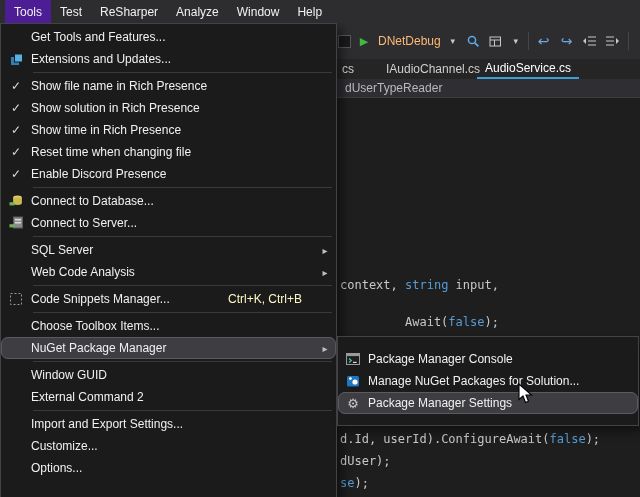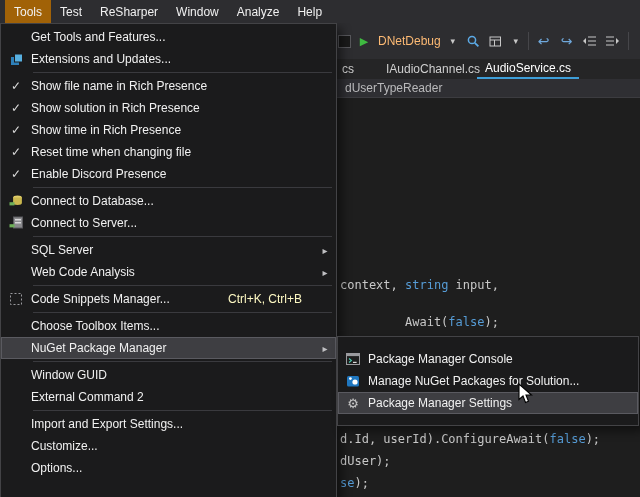--- a/index.html
+++ b/index.html
@@ -7,21 +7,21 @@
   .screen {
     position:relative; width:640px; height:497px; overflow:hidden;
     background:#1e1e1e; font-family:"Liberation Sans",sans-serif;
     font-size:12px; color:#f1f1f1; cursor:default;
   }
 
   
   .menubar { position:absolute; top:0; left:0; width:640px; height:23px;
     background:#2d2d30; display:flex; align-items:stretch; padding-left:5px; z-index:30; }
   .mitem { display:flex; align-items:center; padding:0 9px; color:#f1f1f1; }
-  .mitem.open { background:#a16207;text-align:center; }
+  .mitem.open { background:#4c1d95;text-align:center; }
 
   
   .toolbar { position:absolute; top:23px; left:0; width:640px; height:36px;
     background:#2d2d30; z-index:1; }
   .tb-inner { position:absolute; left:338px; top:0; height:36px;
     display:flex; align-items:center; gap:7px; }
   .tbico { display:inline-flex; align-items:center; justify-content:center;
     width:16px; height:16px; color:#c8c8c8; font-size:12px; }
   .tbico.play { color:#3fba41; font-size:11px; width:12px; }
   .tb-label { color:#fdba74; margin-left:1px; }
@@ -48,21 +48,21 @@
 
   
   .dropdown { position:absolute; top:23px; left:0; width:337px; height:476px;
     background:#1b1b1c; border:1px solid #434346; box-shadow:5px 5px 9px rgba(0,0,0,.45);
     padding-top:2px; z-index:20; }
   .mi { display:flex; align-items:center; height:22px; padding-right:2px; }
   .mi .ic { width:30px; flex:none; display:flex; align-items:center; justify-content:center; }
   .mi .lbl { flex:1; white-space:nowrap; color:#f1f1f1; }
   .mi .sc { margin-right:32px; white-space:nowrap; color:#fef9c3; }
   .mi .arr { width:18px; flex:none; text-align:center; color:#c0c0c3; font-size:10px; }
-  .mi.hl { background:#3e3e42; outline:1px solid #5a5a60; outline-offset:-1px; }
+  .mi.hl { background:#3e3e42; outline:1px solid #5a5a60; outline-offset:-1px;border-radius:7px; }
   .msep { height:1px; background:#3a3a3e; margin:2px 4px 2px 32px; }
   .chk { color:#d8d8d8; font-size:12px; }
   .gear { color:#c5c5c5; font-size:13px; }
 
   
   .submenu { position:absolute; top:336px; left:337px; width:302px;
     background:#1b1b1c; border:1px solid #434346; box-shadow:5px 5px 9px rgba(0,0,0,.45);
     padding:11px 0; z-index:25; }
 
   .cursor { position:absolute; left:518px; top:383px; z-index:40; }
@@ -143,24 +143,24 @@
     <div class="mitem open">
         <span>Tools</span>
       </div>
     <div class="mitem">
         <span>Test</span>
       </div>
     <div class="mitem">
         <span>ReSharper</span>
       </div>
     <div class="mitem">
+        <span>Analyze</span>
+      </div>
+    <div class="mitem">
         <span>Window</span>
-      </div>
-    <div class="mitem">
-        <span>Analyze</span>
       </div>
     <div class="mitem">
         <span>Help</span>
       </div>
   </div>
 
   <div class="dropdown">
 
     <div class="mi">
       <span class="ic"></span>

